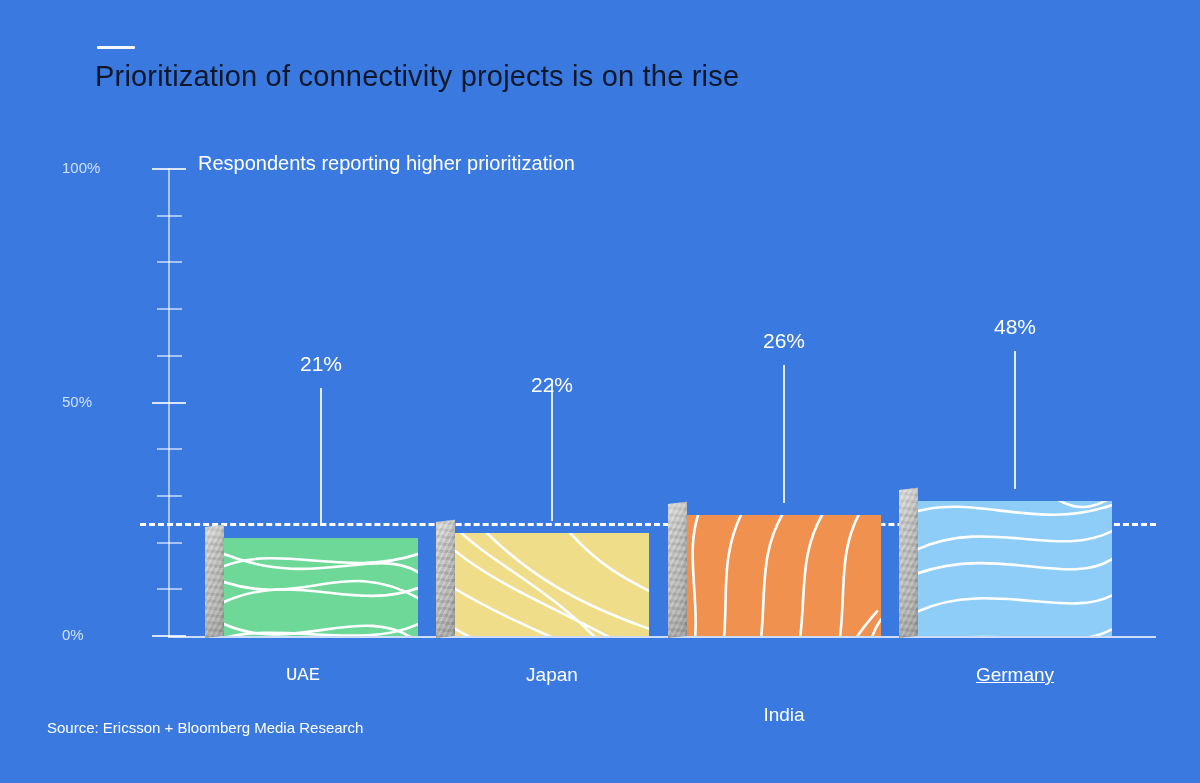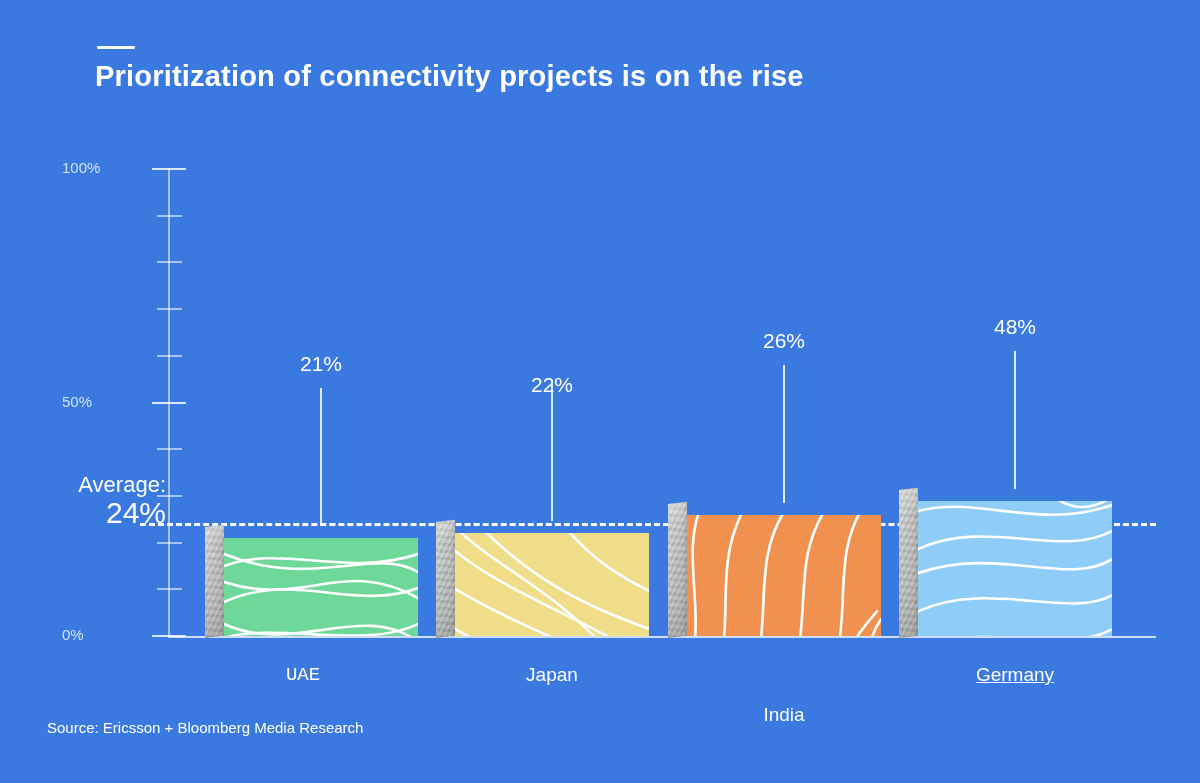--- a/index.html
+++ b/index.html
@@ -13,21 +13,21 @@
   }
   .stage{position:absolute;inset:0;}
 
   
   .top-rule{
     position:absolute;left:97px;top:46px;width:38px;height:3px;
     background:#ffffff;opacity:.95;border-radius:1px;
   }
   .title{
     position:absolute;left:95px;top:60px;
-    font-size:29px;color:#ffffff;letter-spacing:.2px;font-weight:700;
+    font-size:29px;color:#0f172a;letter-spacing:.2px;font-weight:400;
     white-space:nowrap;
   }
   .subtitle{
     position:absolute;left:198px;top:152px;
     font-size:20px;color:#ffffff;font-weight:400;white-space:nowrap;
   }
   .source{
     position:absolute;left:47px;top:719px;
     font-size:15px;color:#ffffff;font-weight:400;white-space:nowrap;
   }
@@ -97,20 +97,21 @@
     position:absolute;top:664px;text-align:center;font-size:19px;color:#ffffff;white-space:nowrap;
   }
 </style>
 </head>
 <body>
 
 <div class="stage">
 
   <div class="top-rule"></div>
   <div class="title">Prioritization of connectivity projects is on the rise</div>
+  <div class="subtitle">Respondents reporting higher prioritization</div>
 
   <div class="plot">
 
     <div class="yaxis-line"></div>
     <div class="xaxis-line"></div>
 
     <div id="ticks">
         <div class="tick major" style="top: 635px;"></div>
         <div class="tick" style="top: 588.3px;"></div>
         <div class="tick" style="top: 541.6px;"></div>
@@ -123,24 +124,20 @@
         <div class="tick" style="top: 214.7px;"></div>
         <div class="tick major" style="top: 168px;"></div>
       </div>
     <div class="ylabels" id="ylabels">
         <div class="ytlabel" style="top: 626px;">0%</div>
         <div class="ytlabel" style="top: 392.5px;">50%</div>
         <div class="ytlabel" style="top: 159px;">100%</div>
       </div>
 
     <div class="avg-line" style="top: 522.92px;"></div>
-    <div class="avg-label" style="top: 472.92px;">
-      <span class="avg-word">Average:</span>
-      <span class="avg-val">24%</span>
-    </div>
 
     <div id="bars">
         <div class="bar" style="left: 205px; width: 213px; height: 112.07px;">
           <div class="slab" style="height: 111.07px; transform: skewY(-7deg); transform-origin: left bottom;"></div>
           <div class="face" style="left: 19px; width: 194px; height: 98.07px; background: rgb(110, 216, 152);">
             <svg viewBox="0 0 194 98" preserveAspectRatio="none">
               <path d="M0,28 C60,6 120,40 194,16" fill="none" stroke="#ffffff" stroke-width="2.6" stroke-linecap="round"></path>
               <path d="M0,64 C70,32 130,74 194,50" fill="none" stroke="#ffffff" stroke-width="2.6" stroke-linecap="round"></path>
               <path d="M0,100 C55,84 140,112 194,86" fill="none" stroke="#ffffff" stroke-width="2.6" stroke-linecap="round"></path>
               <path d="M0,44 C80,70 120,18 194,60" fill="none" stroke="#ffffff" stroke-width="2.6" stroke-linecap="round"></path>

